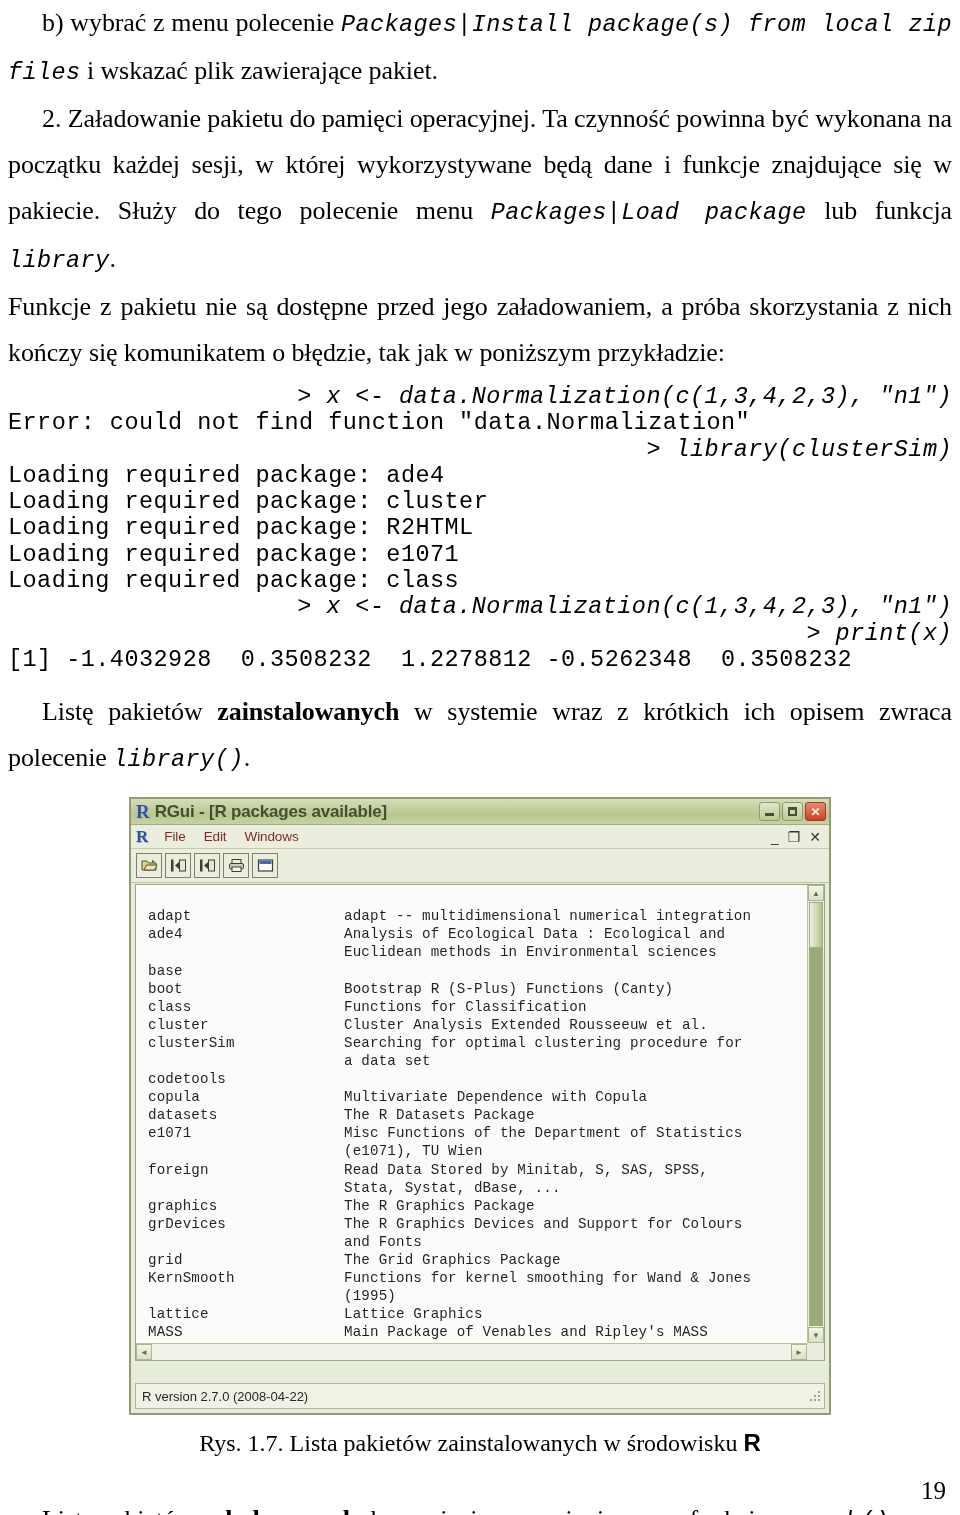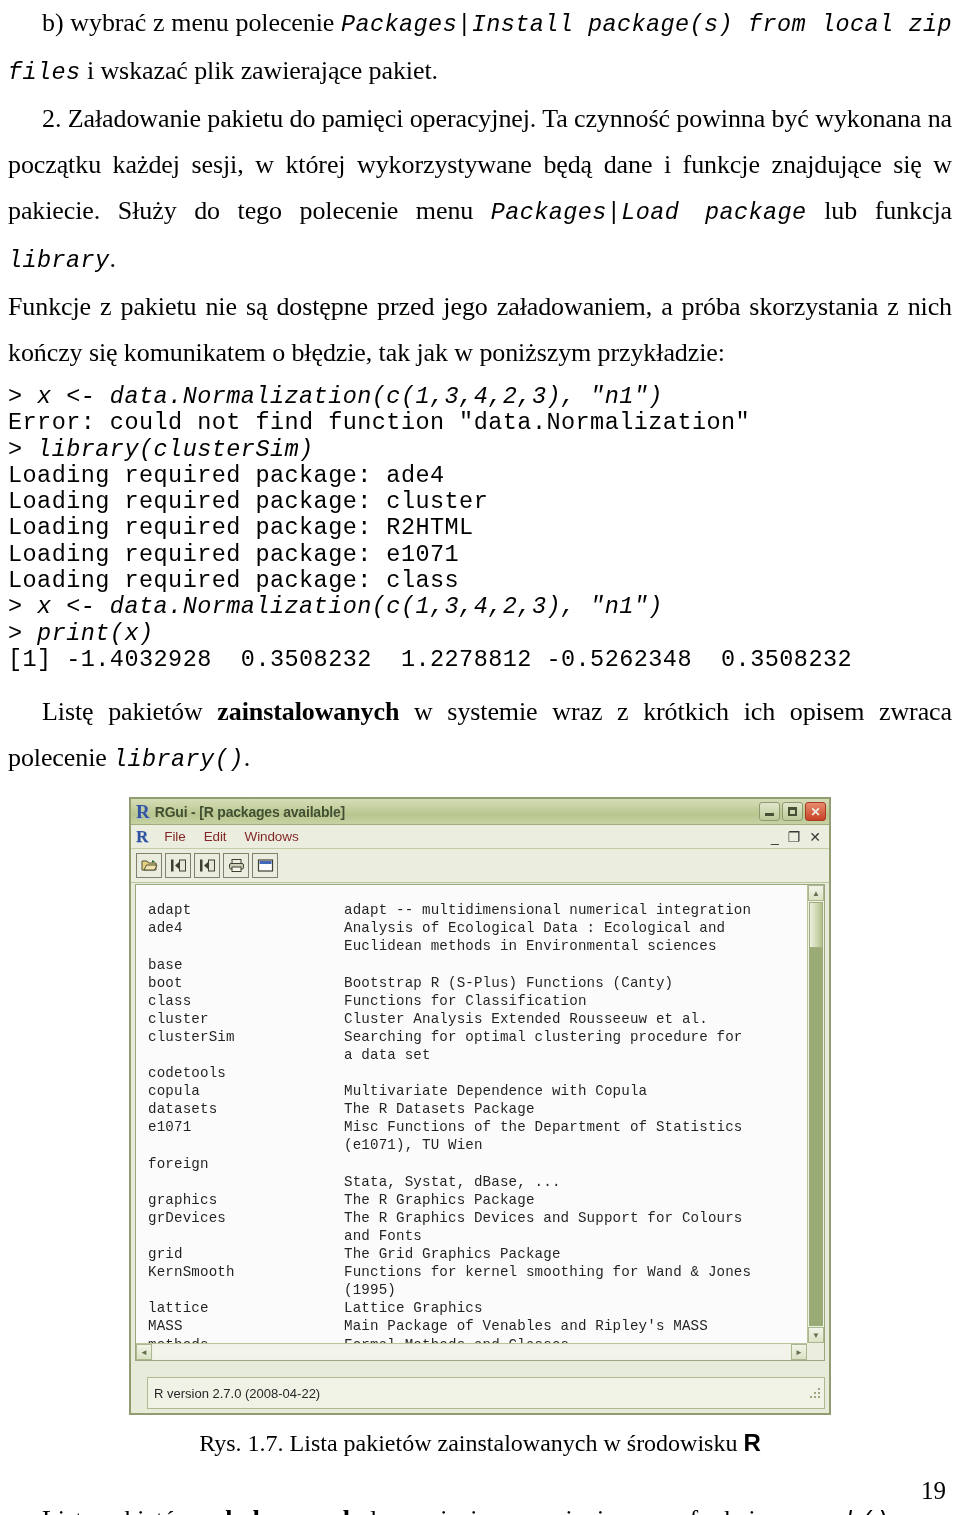--- a/index.html
+++ b/index.html
@@ -42,21 +42,21 @@
 
   
   .console {
     font-family: "Liberation Mono", monospace;
     font-size: 23.5px;
     line-height: 26.3px;
     white-space: pre;
     letter-spacing: 0.45px;
     margin-top: 8px;
   }
-  .console .in { font-style: italic; }
+  .console .in { font-style: italic; text-align: right; }
   .console .out { font-style: normal; }
 
   
   .figure-wrap {
     margin-top: 14px;
     display: flex;
     flex-direction: column;
     align-items: center;
   }
   .rgui {
@@ -80,21 +80,21 @@
   .ricon {
     font-family: "Liberation Serif", serif;
     font-weight: bold;
     font-size: 19px;
     color: #2b4f9e;
     line-height: 1;
     padding: 0 5px 0 1px;
     text-shadow: 0.5px 0.5px 0 #a8bce0;
   }
   .wtitle {
-    font-size: 14px;
+    font-size: 17px;
     font-weight: bold;
     color: #3c4a2c;
     flex: 1;
     white-space: nowrap;
     letter-spacing: -0.2px;
   }
   .wbtns { display: flex; gap: 2px; align-items: center; }
   .wbtn {
     width: 21px; height: 19px;
     border: 1px solid #8b9a6c;
@@ -165,21 +165,21 @@
     position: absolute;
     left: 4px; right: 4px;
     top: 85px; bottom: 52px;
     background: #ffffff;
     border: 1px solid #9aa87c;
     overflow: hidden;
   }
   .listinner {
     position: absolute;
     left: 0; top: 0; right: 17px; bottom: 17px;
-    padding: 16px 0 0 12px;
+    padding: 22px 0 0 12px;
     overflow: hidden;
   }
   .pkgrow {
     display: flex;
     font-family: "Liberation Mono", monospace;
     font-size: 14.2px;
     line-height: 18.1px;
     color: #1a1a1a;
     white-space: pre;
     letter-spacing: 0.15px;
@@ -222,22 +222,22 @@
     position: absolute; left: 17px; right: 17px; top: 1px; bottom: 1px;
     background: #f6f8ef;
   }
   .corner {
     position: absolute; right: 0; bottom: 0; width: 17px; height: 17px;
     background: #eef1e2;
   }
 
   .statusbar {
     position: absolute;
-    left: 16px; right: 4px; bottom: 4px;
-    height: 32px;
+    left: 4px; right: 4px; bottom: 4px;
+    height: 26px;
     background: #f3f5e9;
     border: 1px solid #aebb92;
     display: flex;
     align-items: center;
     padding-left: 6px;
     font-size: 13px;
     color: #202020;
   }
   .grip {
     margin-left: auto; margin-right: 3px;
@@ -381,21 +381,21 @@
             <div class="pkgrow"><span class="pkgname">boot</span><span class="pkgdesc">Bootstrap R (S-Plus) Functions (Canty)</span></div>
             <div class="pkgrow"><span class="pkgname">class</span><span class="pkgdesc">Functions for Classification</span></div>
             <div class="pkgrow"><span class="pkgname">cluster</span><span class="pkgdesc">Cluster Analysis Extended Rousseeuw et al.</span></div>
             <div class="pkgrow"><span class="pkgname">clusterSim</span><span class="pkgdesc">Searching for optimal clustering procedure for</span></div>
             <div class="pkgrow controw"><span class="pkgname">clusterSim</span><span class="pkgdesc">a data set</span></div>
             <div class="pkgrow"><span class="pkgname">codetools</span></div>
             <div class="pkgrow"><span class="pkgname">copula</span><span class="pkgdesc">Multivariate Dependence with Copula</span></div>
             <div class="pkgrow"><span class="pkgname">datasets</span><span class="pkgdesc">The R Datasets Package</span></div>
             <div class="pkgrow"><span class="pkgname">e1071</span><span class="pkgdesc">Misc Functions of the Department of Statistics</span></div>
             <div class="pkgrow controw"><span class="pkgname">e1071</span><span class="pkgdesc">(e1071), TU Wien</span></div>
-            <div class="pkgrow"><span class="pkgname">foreign</span></div>
+            <div class="pkgrow"><span class="pkgname">foreign</span><span class="pkgdesc">Read Data Stored by Minitab, S, SAS, SPSS,</span></div>
             <div class="pkgrow controw"><span class="pkgname">foreign</span><span class="pkgdesc">Stata, Systat, dBase, ...</span></div>
             <div class="pkgrow"><span class="pkgname">graphics</span><span class="pkgdesc">The R Graphics Package</span></div>
             <div class="pkgrow"><span class="pkgname">grDevices</span><span class="pkgdesc">The R Graphics Devices and Support for Colours</span></div>
             <div class="pkgrow controw"><span class="pkgname">grDevices</span><span class="pkgdesc">and Fonts</span></div>
             <div class="pkgrow"><span class="pkgname">grid</span><span class="pkgdesc">The Grid Graphics Package</span></div>
             <div class="pkgrow"><span class="pkgname">KernSmooth</span><span class="pkgdesc">Functions for kernel smoothing for Wand &amp; Jones</span></div>
             <div class="pkgrow controw"><span class="pkgname">KernSmooth</span><span class="pkgdesc">(1995)</span></div>
             <div class="pkgrow"><span class="pkgname">lattice</span><span class="pkgdesc">Lattice Graphics</span></div>
             <div class="pkgrow"><span class="pkgname">MASS</span><span class="pkgdesc">Main Package of Venables and Ripley's MASS</span></div>
             <div class="pkgrow"><span class="pkgname">methods</span><span class="pkgdesc">Formal Methods and Classes</span></div>

